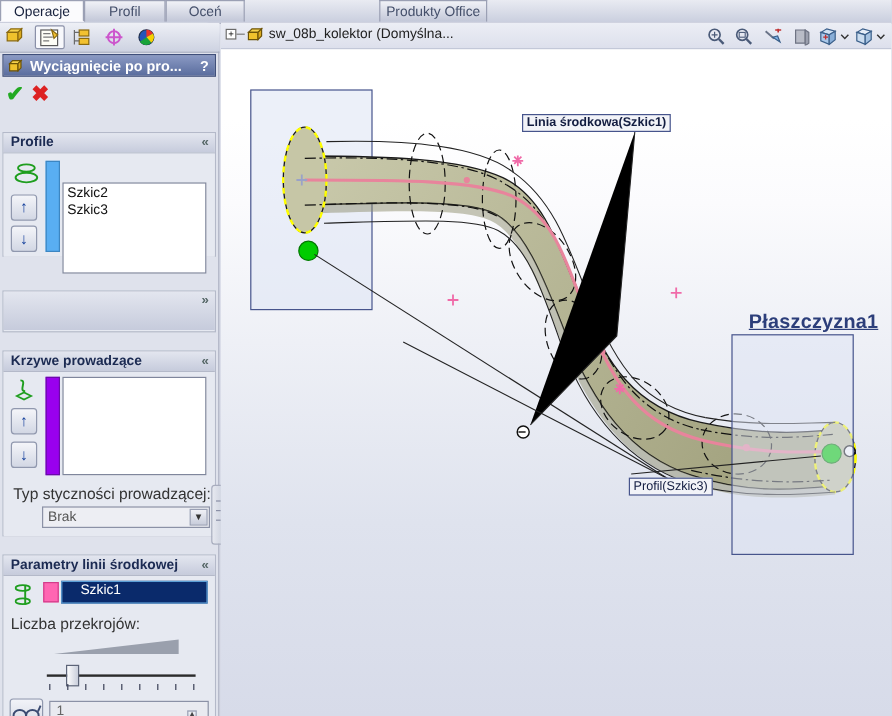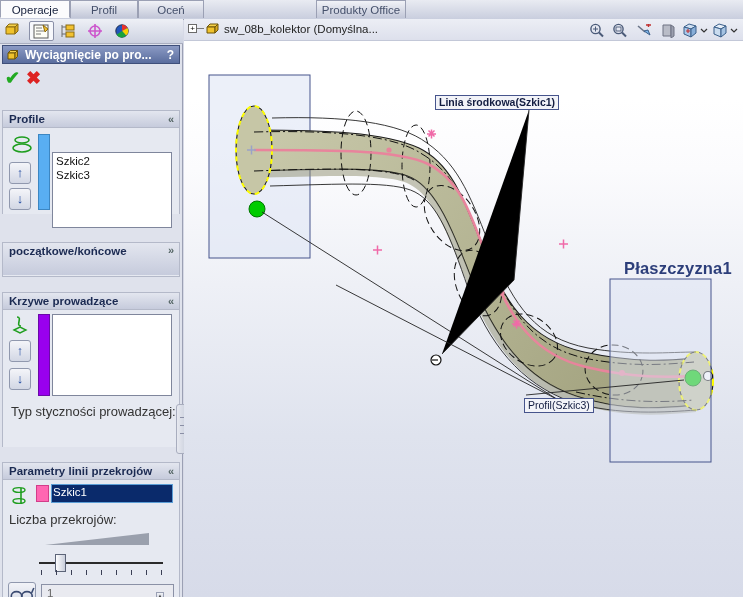--- a/index.html
+++ b/index.html
@@ -64,21 +64,21 @@
   .arrbtn span{display:block;text-align:center;line-height:20px;color:#15419c;font-size:13px;font-weight:bold;}
 
   .lbl{position:absolute;font-size:13px;color:#333;}
   .combo{position:absolute;height:18px;box-sizing:border-box;background:#edeef3;
      border:1px solid #8b91a6;font-size:11.5px;color:#555;line-height:16px;padding-left:4px;}
   .combo .drop{position:absolute;right:1px;top:1px;width:15px;height:14px;
      background:linear-gradient(#f0f1f6,#c8cddb);border:1px solid #9aa0b4;box-sizing:border-box;
      text-align:center;line-height:12px;font-size:8px;color:#333;}
 
   .textfield{position:absolute;box-sizing:border-box;border:1px solid #5b9ed6;
-     background:#0a2a6b;color:#fff;font-size:11.5px;line-height:15px;padding-left:1px;}
+     background:#0a2a6b;color:#fff;font-size:11.5px;line-height:15px;padding-left:15px;}
   .spin{position:absolute;box-sizing:border-box;background:#e9eaf0;border:1px solid #8b91a6;
      font-size:11.5px;color:#666;line-height:16px;padding-left:5px;}
   .spinbtns{position:absolute;right:1px;top:1px;width:16px;height:16px;}
   .spinbtn{width:16px;height:8px;background:linear-gradient(#f2f3f7,#ccd1de);
      border:1px solid #9aa0b4;box-sizing:border-box;font-size:6px;text-align:center;line-height:6px;color:#444;}
 
   
   .sliderline{position:absolute;height:2px;background:#2b2b2b;}
   .sliderthumb{position:absolute;width:9px;height:16px;
      background:linear-gradient(90deg,#fdfdfe,#c9cedb);border:1px solid #5c6478;}
@@ -206,21 +206,20 @@
         <div class="colorbar" style="left:35px;top:6px;width:12px;height:76px;background:#59aef2;border:1px solid #3c86c2;box-sizing:border-box;"></div>
         <div class="listbox" style="left:49px;top:6px;width:120px;height:76px;margin-top:18px;">
           <div>Szkic2</div>
           <div>Szkic3</div>
         </div>
       </div>
     </div>
 
     <div class="group" style="top:223px;height:35px;">
       <div class="ghead two" style="border-bottom:none;">
-        <div>początkowe/końcowe</div>
         <span class="chev">»</span>
       </div>
     </div>
 
     <div class="group" style="top:273px;height:155px;">
       <div class="ghead">
         <span>Krzywe prowadzące</span>
         <span class="chev">«</span>
       </div>
       <div class="gbody" style="height:137px;">
@@ -232,26 +231,30 @@
         </span>
         <div class="arrbtn" style="left:6px;top:30px;">
             <span>↑</span>
           </div>
         <div class="arrbtn" style="left:6px;top:58px;">
             <span>↓</span>
           </div>
         <div class="colorbar" style="left:35px;top:4px;width:12px;height:82px;background:#9900ee;border:1px solid #6a0aa8;box-sizing:border-box;"></div>
         <div class="listbox" style="left:49px;top:4px;width:120px;height:82px;"></div>
         <div class="lbl" style="left:8px;top:94px;">Typ styczności prowadzącej:</div>
+        <div class="combo" style="left:32px;top:112px;width:140px;">
+          <span>Brak</span>
+          <span class="drop">▼</span>
+        </div>
       </div>
     </div>
 
     <div class="group" style="top:443px;height:152px;">
       <div class="ghead">
-        <span>Parametry linii przekrojów</span>
+        <span>Parametry linii środkowej</span>
         <span class="chev">«</span>
       </div>
       <div class="gbody" style="height:134px;">
         <span style="position:absolute;left:7px;top:5px;">
           <svg width="22" height="22" viewBox="0 0 22 22">
               <ellipse cx="9" cy="5" rx="6" ry="2.4" fill="none" stroke="#1f9e1f" stroke-width="1.4"></ellipse>
               <ellipse cx="9" cy="16" rx="6" ry="2.4" fill="none" stroke="#1f9e1f" stroke-width="1.4"></ellipse>
               <path d="M11 3 v16" stroke="#1f9e1f" stroke-width="1.6"></path>
             </svg>
         </span>
@@ -448,17 +451,17 @@
       <circle cx="524" cy="336" r="4.5" fill="#fff" stroke="#111" stroke-width="1.2"></circle>
 
       <rect x="426" y="239" width="101" height="183" fill="#dde4f4" fill-opacity="0.5" stroke="#46548c" stroke-width="1"></rect>
 
       <path d="M78,172 L 390,370" stroke="#222" stroke-width="0.9"></path>
       <path d="M342,355 L 500,340" stroke="#222" stroke-width="0.9"></path>
       <path d="M258,314 L 330,240 L 345,70" stroke="#222" stroke-width="0.9"></path>
       <path d="M152,245 L 390,368" stroke="#222" stroke-width="0.9"></path>
     </svg>
 
-    <div class="planelabel" style="left:440px;top:240px;">Płaszczyzna1</div>
+    <div class="planelabel" style="left:440px;top:240px;text-decoration:underline;">Płaszczyzna1</div>
     <div class="callout" style="left:251px;top:76px;font-weight:bold;">Linia środkowa(Szkic1)</div>
     <div class="callout" style="left:340px;top:379px;">Profil(Szkic3)</div>
   </div>
 </div>
 
 </body></html>

